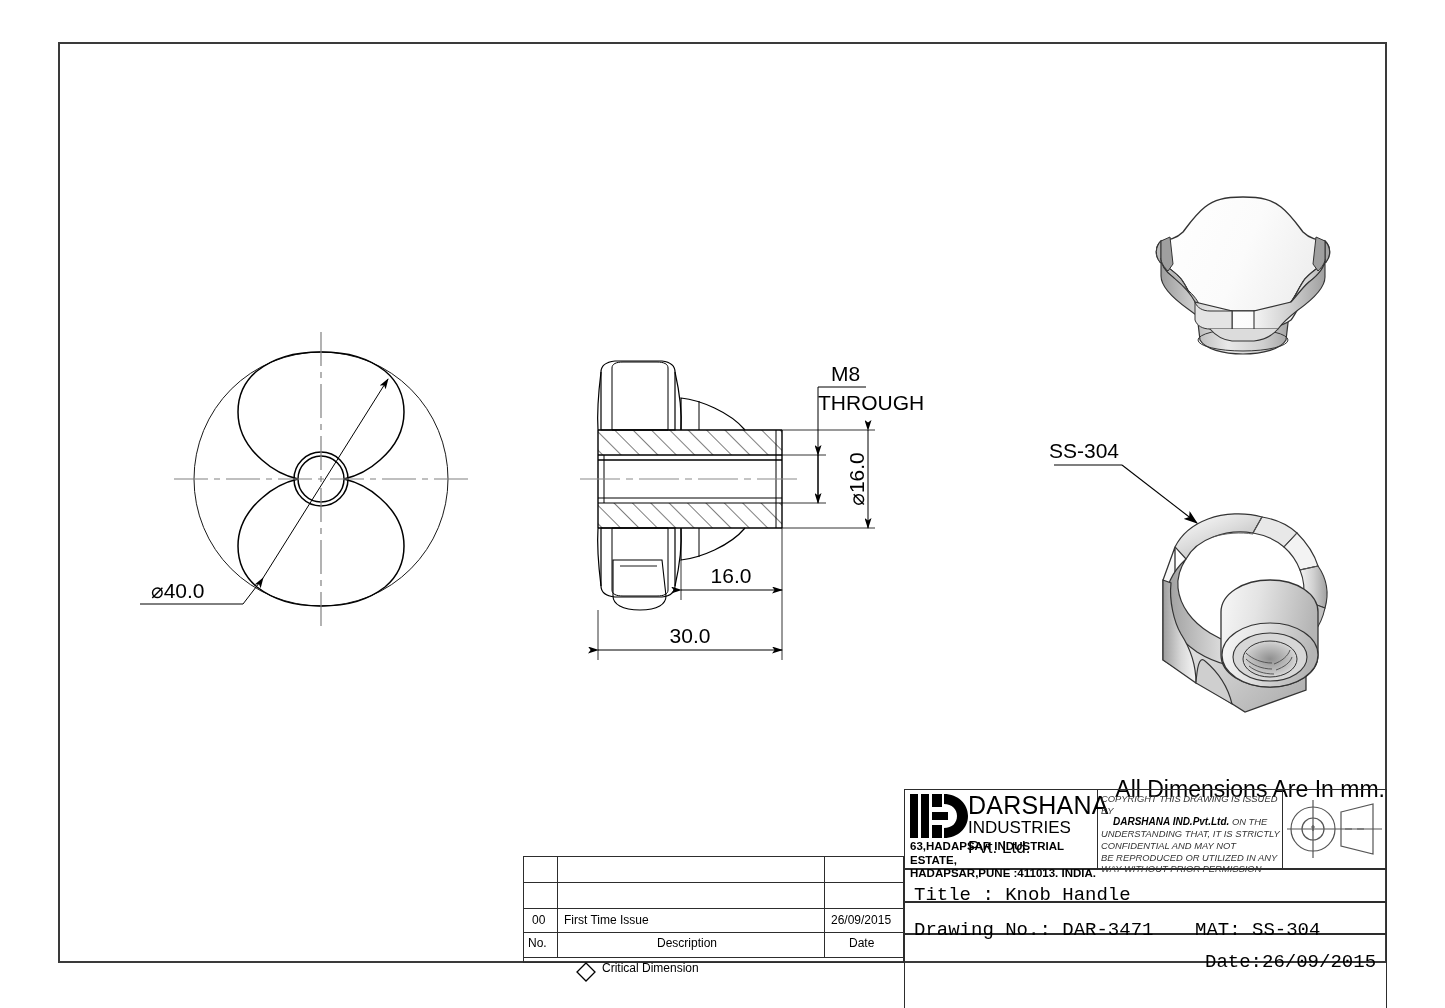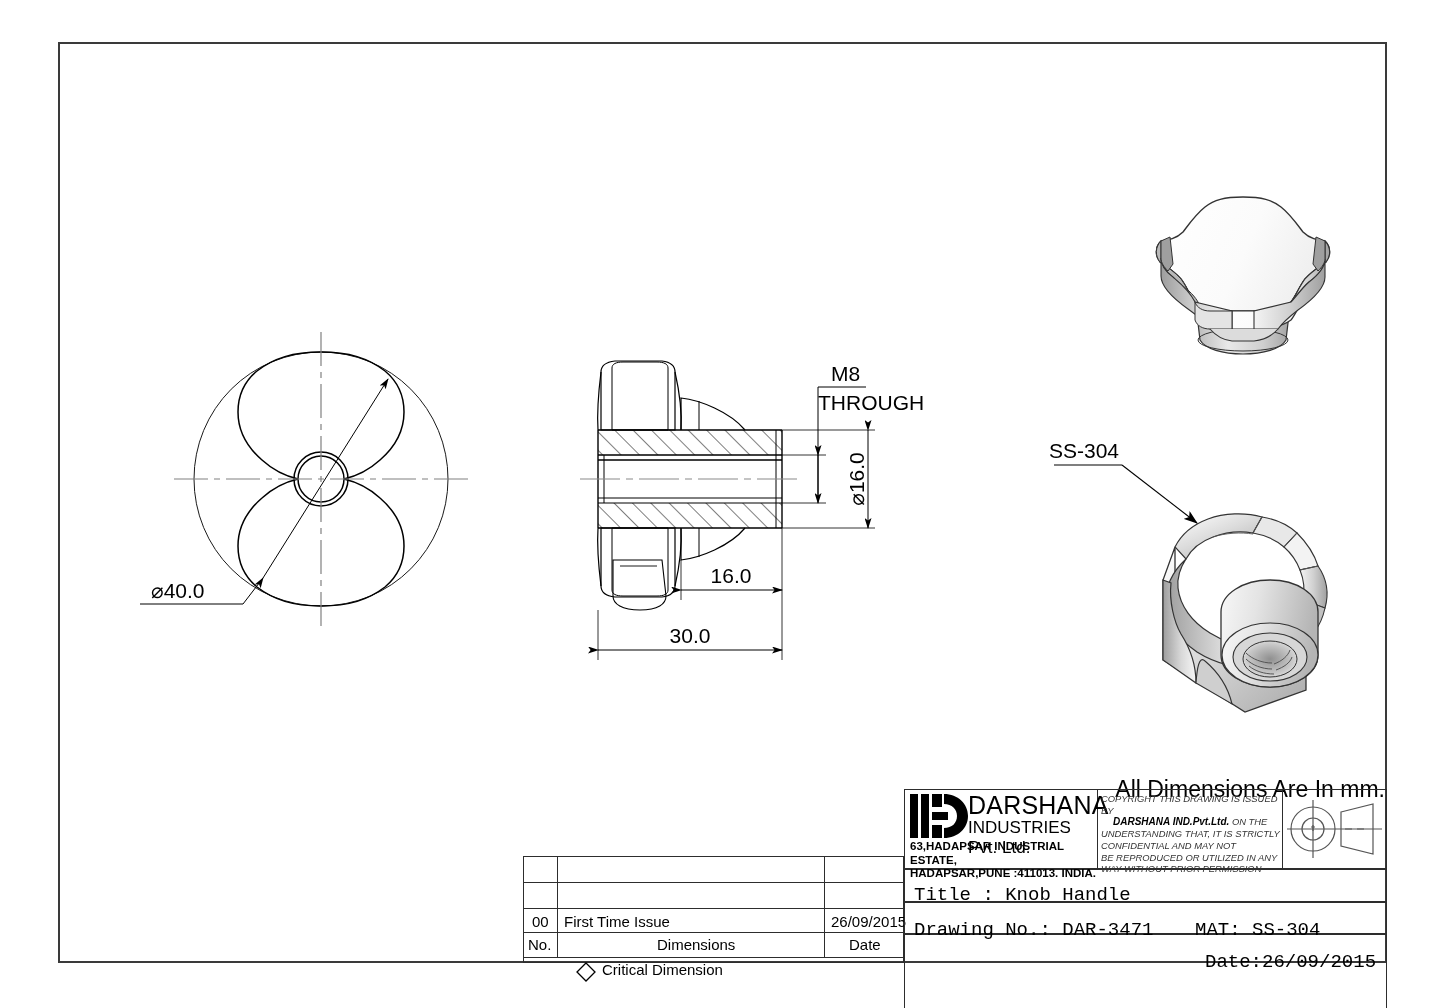--- a/index.html
+++ b/index.html
@@ -9,21 +9,21 @@
   .border{position:absolute;left:58px;top:42px;width:1329px;height:921px;
           border:2px solid #3a3a3a;box-sizing:border-box;}
   svg{position:absolute;left:0;top:0;}
   .dimtxt{font-family:"Liberation Sans",sans-serif;font-size:21px;fill:#000;}
   .allmm{position:absolute;right:60px;top:776px;font-size:23px;margin-left:24px;}
   .mono{font-family:"Liberation Mono",monospace;margin-top:46px;}
   .revtbl{position:absolute;left:523px;top:856px;width:381px;height:107px;
           box-sizing:border-box;border:1.6px solid #2d2d2d;}
   .revtbl .r{position:absolute;left:0;right:0;height:1.4px;background:#2d2d2d;}
   .revtbl .c{position:absolute;top:0;width:1.4px;background:#2d2d2d;}
-  .revcell{position:absolute;font-size:15px;color:#000;white-space:nowrap;}
+  .revcell{position:absolute;font-size:12px;color:#000;white-space:nowrap;}
   .block2{position:absolute;left:904px;top:789px;width:483px;height:226px;
           box-sizing:border-box;border:1.6px solid #2d2d2d;}
   .block2 .r{position:absolute;left:0;right:0;height:1.6px;background:#2d2d2d;}
   .block2 .c{position:absolute;width:1.4px;background:#2d2d2d;}
   .logo-area{position:absolute;left:2px;top:2px;width:190px;height:74px;}
   .logoTxt1{position:absolute;left:61px;top:-1px;font-size:25px;letter-spacing:.2px;}
   .logoTxt2{position:absolute;left:61px;top:26px;font-size:17px;}
   .addr{position:absolute;left:3px;top:48px;font-size:11.5px;font-weight:bold;line-height:13.5px;}
   .copy{position:absolute;left:196px;top:3px;width:180px;font-size:9.4px;
         line-height:11.7px;color:#333;font-style:italic;}
@@ -311,21 +311,21 @@
     <div class="r" style="top:75px"></div>
     <div class="r" style="top:100px"></div>
     <div class="c" style="left:33px;height:100px"></div>
     <div class="c" style="left:300px;height:100px"></div>
 
     <div class="revcell" style="left:8px;top:56px">00</div>
     <div class="revcell" style="left:40px;top:56px">First Time Issue</div>
     <div class="revcell" style="left:307px;top:56px">26/09/2015</div>
 
     <div class="revcell" style="left:4px;top:79px">No.</div>
-    <div class="revcell" style="left:133px;top:79px">Dimensions</div>
+    <div class="revcell" style="left:133px;top:79px">Description</div>
     <div class="revcell" style="left:325px;top:79px">Date</div>
 
     <svg style="position:absolute;left:52px;top:105px" width="20" height="20">
       <polygon points="10,1 19,10 10,19 1,10" fill="none" stroke="#000" stroke-width="1.3"></polygon>
     </svg>
     <div class="revcell" style="left:78px;top:104px">Critical Dimension</div>
   </div>
 
   <div class="block2">
     <div class="r" style="top:78px"></div>

